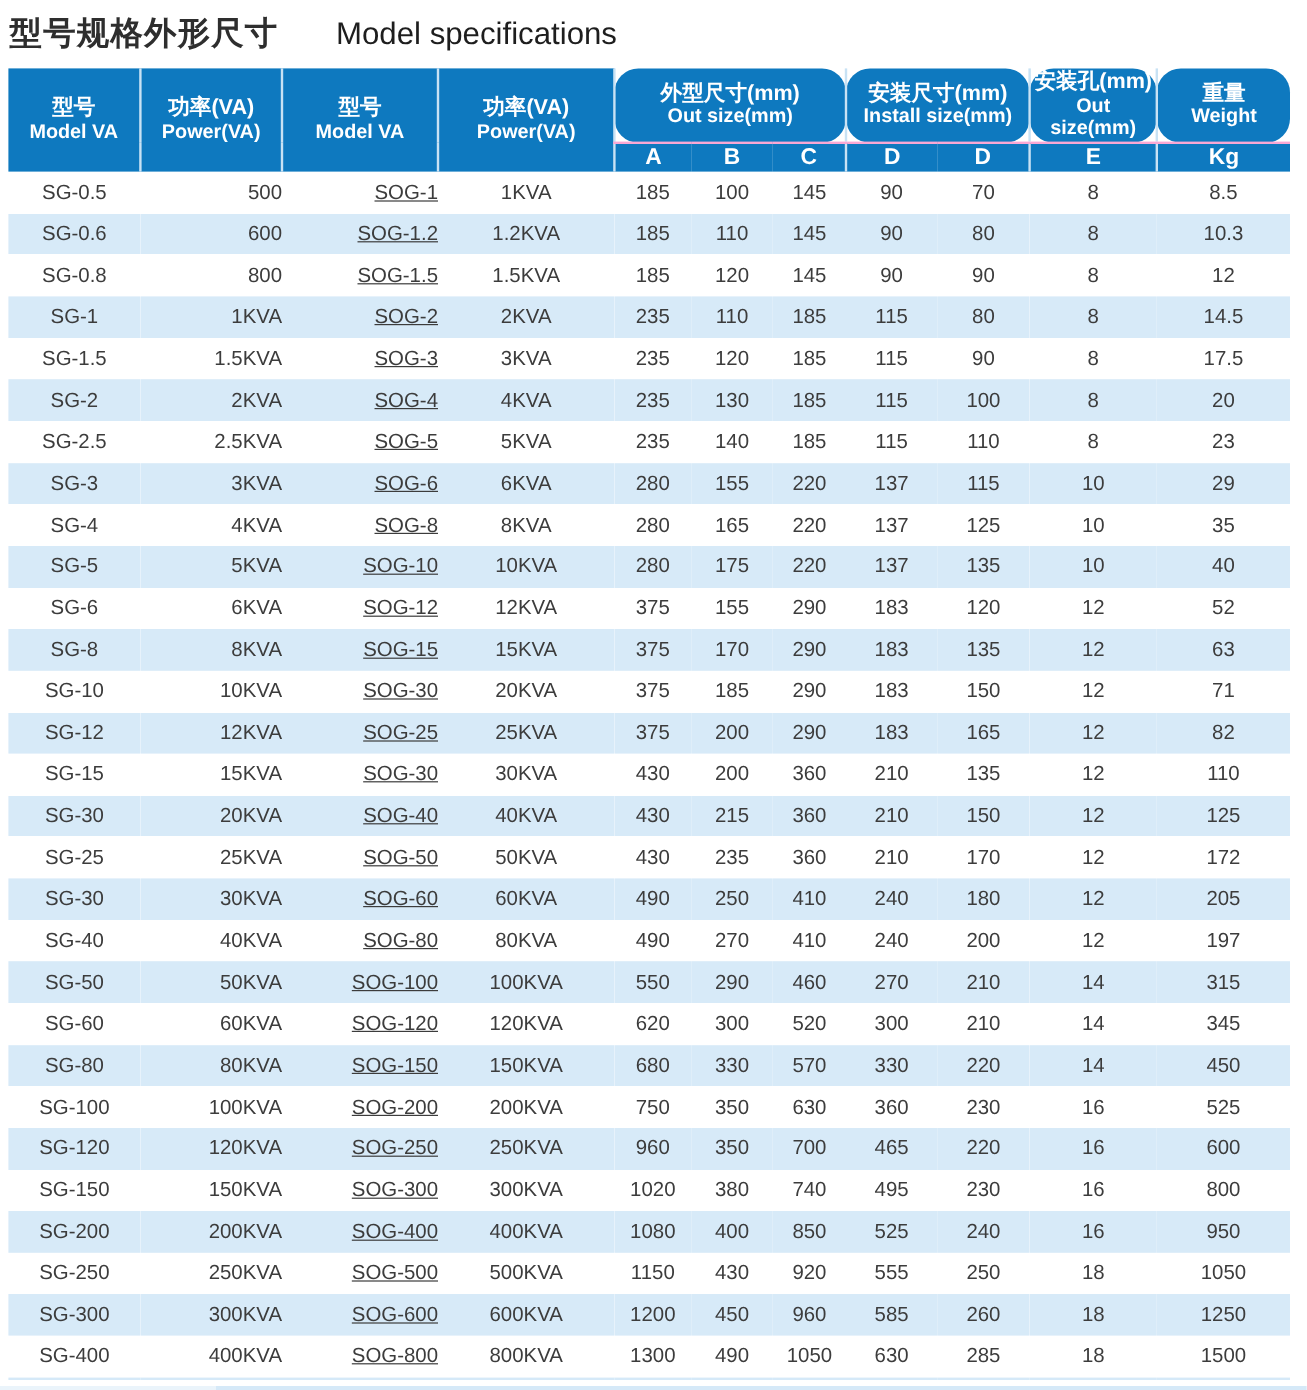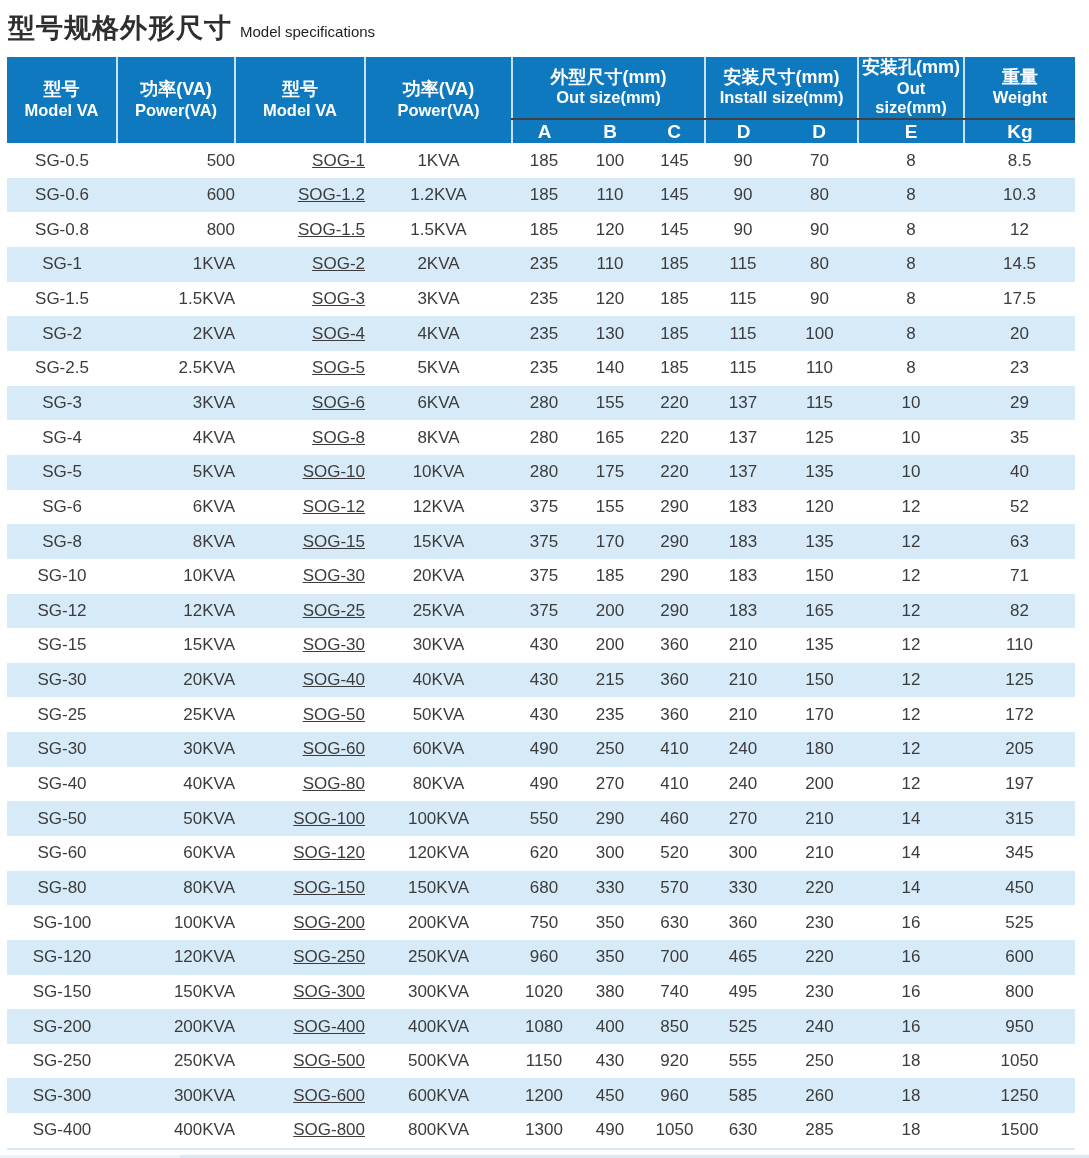--- a/index.html
+++ b/index.html
@@ -4,34 +4,34 @@
 <style>
   :root{
     --header-blue:#0e79bf;
     --row-blue:#d7eaf8;
     --sep:#c8e2f4;
     --cell-text:#3c3c3c;
   }
   html,body{margin:0;padding:0;background:#fff;}
   body{width:1089px;font-family:"Liberation Sans",sans-serif;}
   .page{width:1089px;}
-  .title{margin:10px 0 0 8px;height:34px;display:flex;align-items:baseline;}
+  .title{margin:10px 0 0 8px;height:34px;display:flex;align-items:baseline;gap:40px;}
   .title-zh{font-size:27px;font-weight:bold;color:#2e2e2e;letter-spacing:1px;}
-  .title-en{font-size:15px;color:#1e1e1e;margin-left:8px;}
+  .title-en{font-size:26px;color:#1e1e1e;margin-left:8px;}
   table.spec{
     border-collapse:collapse;table-layout:fixed;width:1068px;
     margin:13px 0 0 7px;border-bottom:2px solid #d5e9f8;
   }
   thead th{
     background:var(--header-blue);color:#ffffff;font-weight:bold;
     padding:0;text-align:center;vertical-align:middle;
   }
   .h1 th{height:47px;}
   .h1 th + th{border-left:2px solid var(--sep);}
-  .h1 th.grp{border-bottom:2px solid #404040;}
+  .h1 th.grp{border-bottom:2px solid #f9a8d4;border-radius:20px;}
   .h2 th{height:23px;font-size:19px;}
   .h2 th.gs{border-left:2px solid var(--sep);}
   th .zh{display:block;font-size:18px;line-height:1.2;}
   th .en{display:block;font-size:16.5px;line-height:1.2;}
   tbody td{
     height:34.65px;text-align:center;font-size:17px;color:var(--cell-text);
     padding:0;white-space:nowrap;overflow:hidden;
   }
   tbody tr:nth-child(even){background:var(--row-blue);}
   tbody td.al2{text-align:right;padding-left:26px;}

